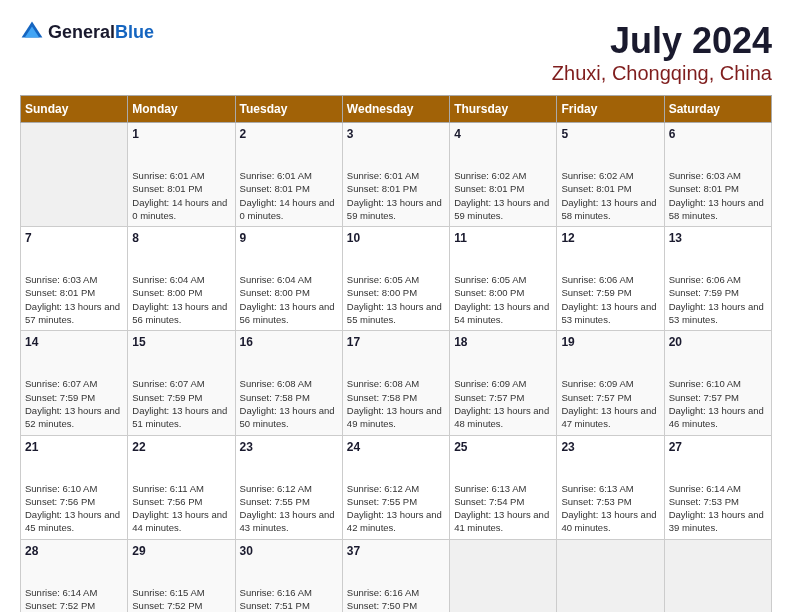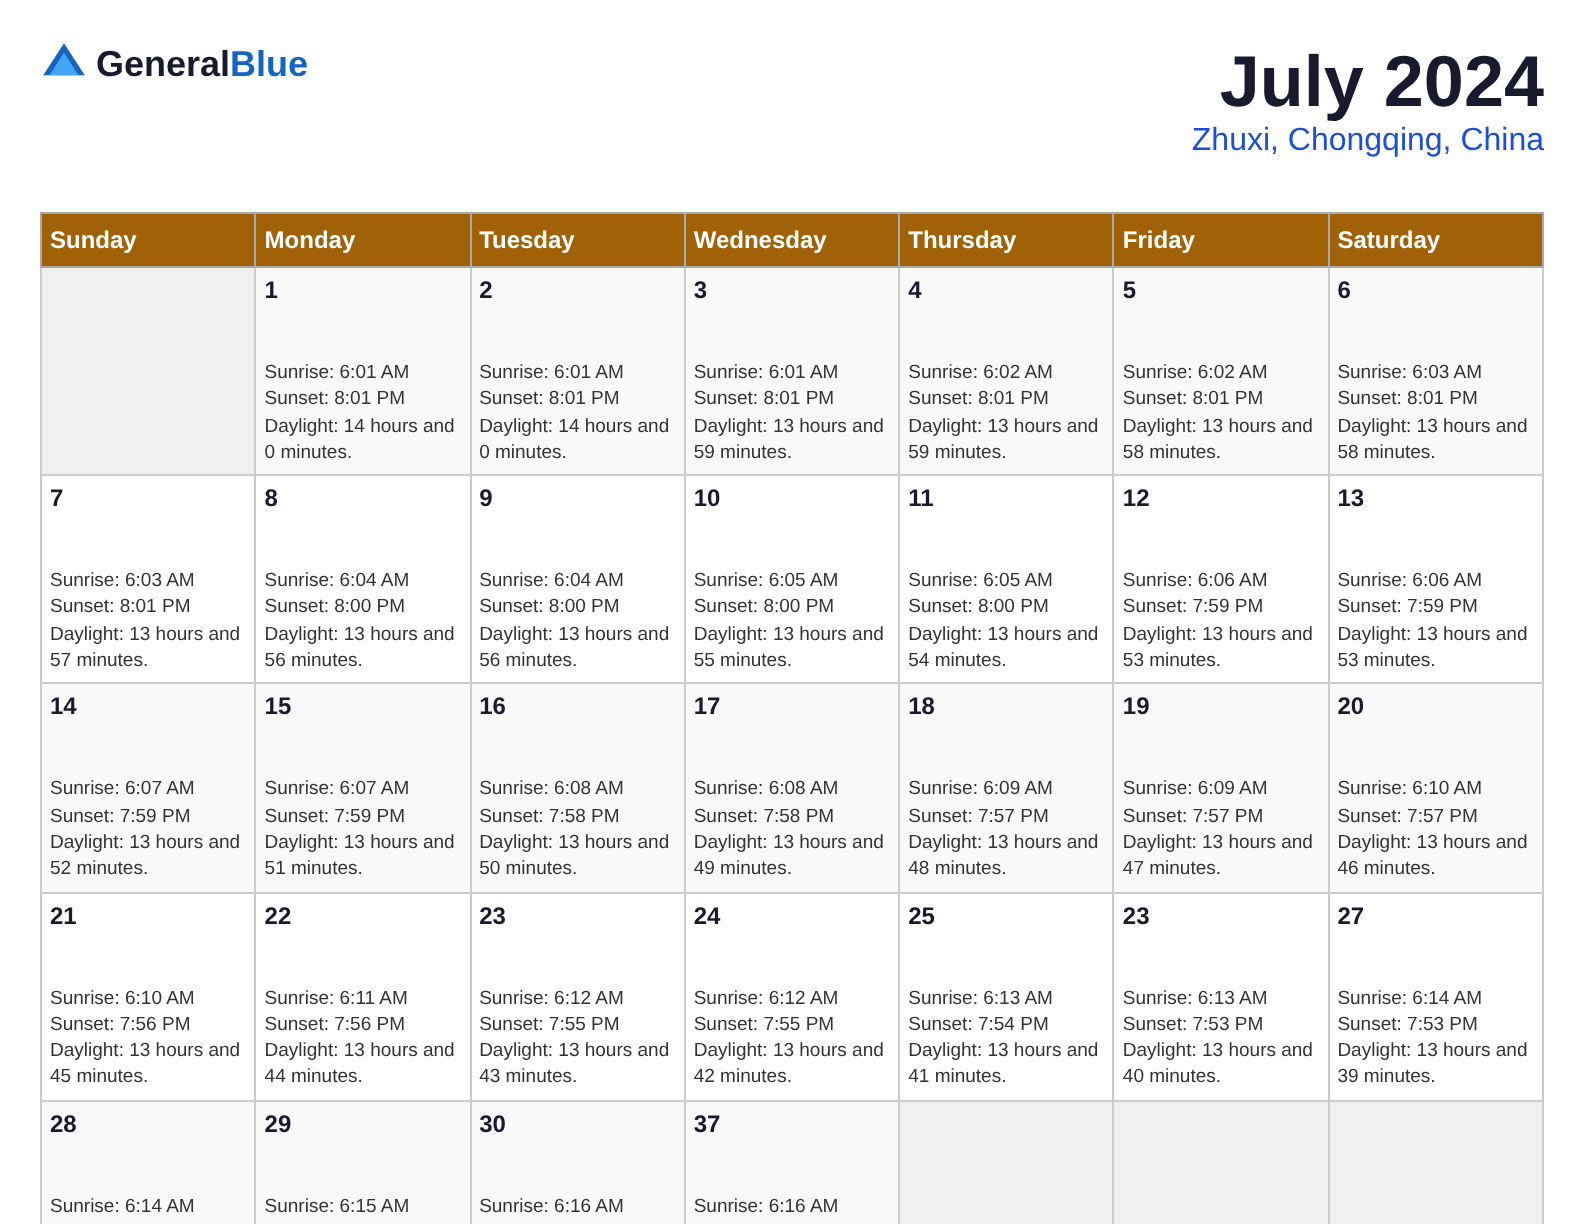--- a/index.html
+++ b/index.html
@@ -7,21 +7,21 @@
       font-family: Arial, sans-serif;
       background: #fff;
       width: 792px;
       min-height: 612px;
       padding: 20px;
     }
     .header {
       display: flex;
       justify-content: space-between;
       align-items: flex-start;
-      margin-bottom: 26px;
+      margin-bottom: 10px;
     }
     .logo {
       display: flex;
       align-items: center;
       gap: 4px;
     }
     .logo-text-general {
       font-size: 18px;
       font-weight: bold;
       color: #1a1a2e;
@@ -37,22 +37,22 @@
     }
     .title-block {
       text-align: right;
     }
     .month-title {
       font-size: 36px;
       font-weight: bold;
       color: #1a1a2e;
     }
     .location-title {
-      font-size: 16px;
-      color: #1d4ed8;
+      font-size: 20px;
+      color: #7f1d1d;
     }
     table {
       width: 100%;
       border-collapse: collapse;
     }
     thead tr th {
       background-color: #a16207;
       color: #fff;
       font-size: 12px;
       font-weight: bold;

